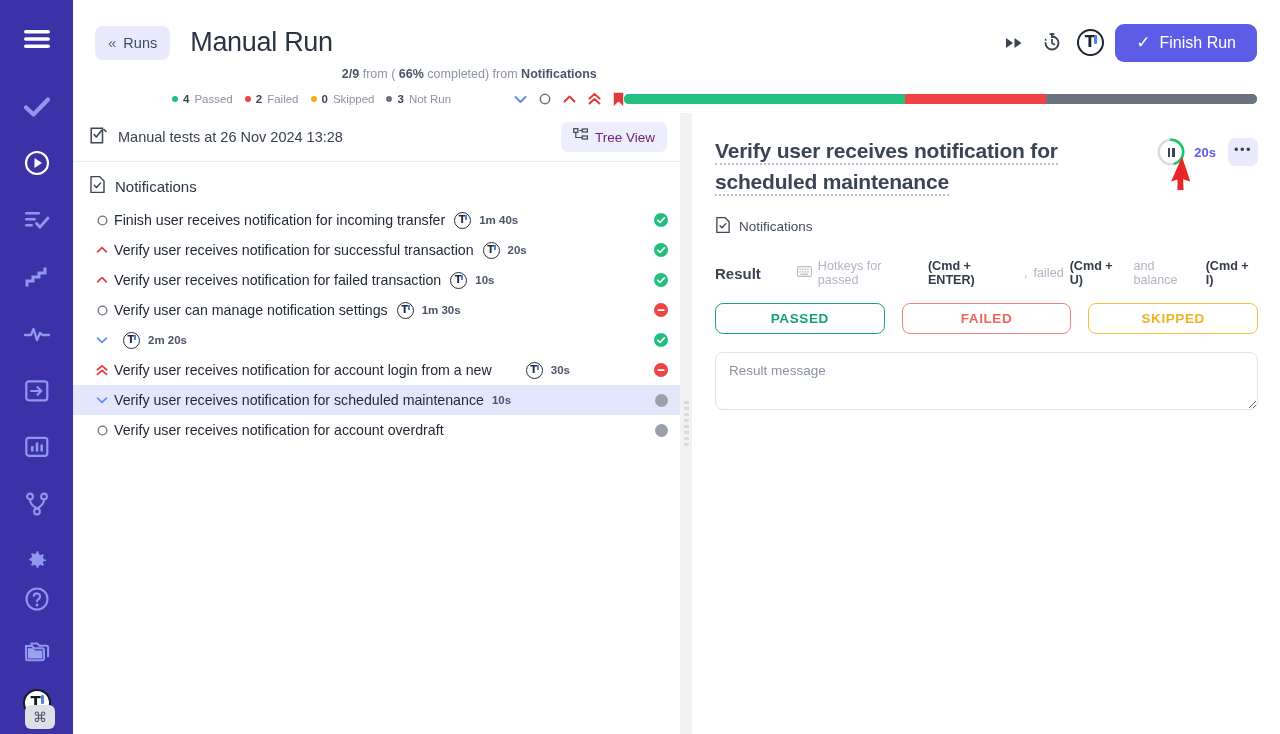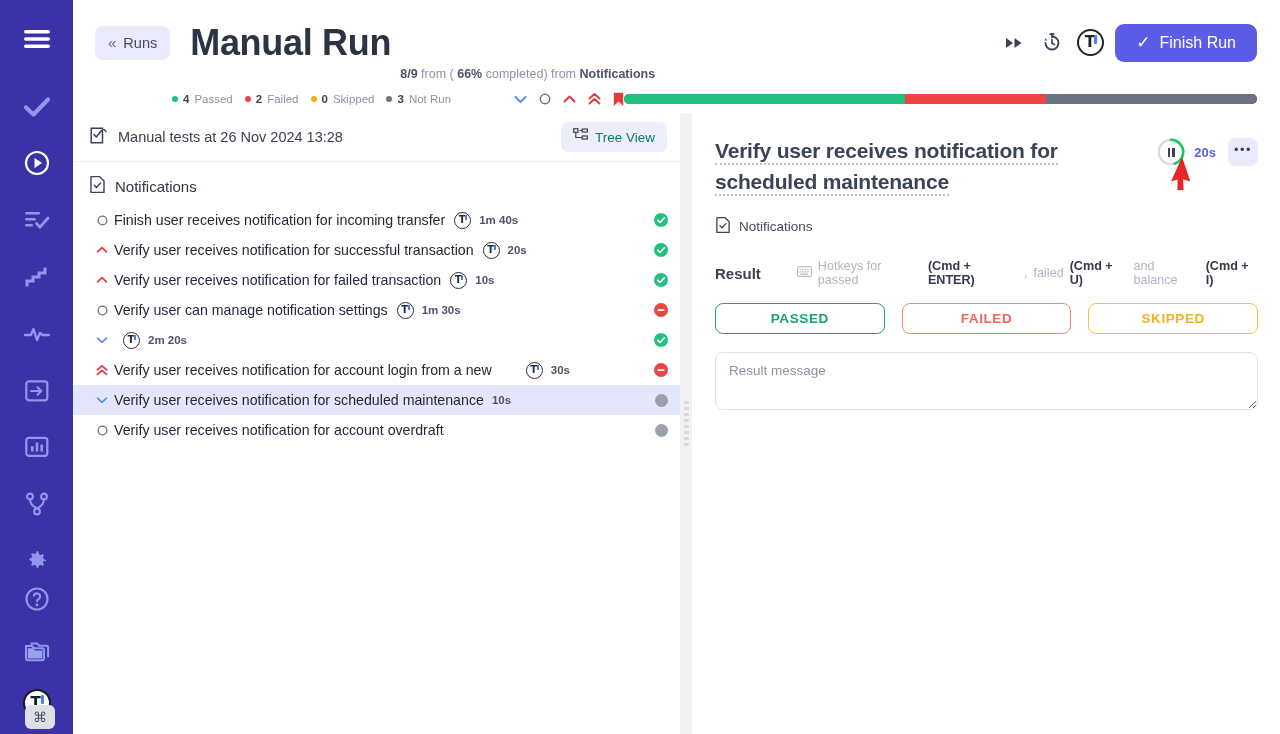--- a/index.html
+++ b/index.html
@@ -43,21 +43,21 @@
   .runs-btn {
     background: #e9eafc; color: #3f4a63;
     border: none; border-radius: 8px;
     height: 34px; padding: 0 13px;
     display: flex; align-items: center; gap: 7px;
     font-size: 14.5px; font-family: "Liberation Sans", sans-serif;
     cursor: pointer; white-space: nowrap;
   }
   .runs-btn .chev { font-size: 15px; color:#5b6782; line-height:1; }
   .page-title {
-    font-size: 36px; font-weight: bold; letter-spacing: -0.3px;
+    font-size: 27px; font-weight: normal; letter-spacing: -0.3px;
     color: #2b3445; margin-left: 20px; white-space: nowrap;
   }
   .title-sub {
     margin-left: 9px; font-size: 12.5px; color: #8b93a5; white-space: nowrap;
     align-self: flex-end; padding-bottom: 4px;
   }
   .title-sub b { color: #4b5468; font-weight: bold; }
   .topbar-right { margin-left: auto; display: flex; align-items: center; gap: 0px; }
   .icon-btn {
     width: 38px; height: 38px; display: flex; align-items:center; justify-content:center;
@@ -116,21 +116,21 @@
 
   
   .list-head {
     height: 49px; display: flex; align-items: center; padding: 0 13px 0 16px;
     border-bottom: 1px solid #eceef1;
   }
   .list-head .ltitle { font-size: 14.5px; color: #39424f; margin-left: 10px; }
   .tree-btn {
     margin-left: auto; background: #eceefc; border: none; border-radius: 7px;
     height: 30px; padding: 0 12px; display: flex; align-items: center; gap: 7px;
-    font-size: 13.5px; color: #0f766e; cursor: pointer;
+    font-size: 13.5px; color: #701a75; cursor: pointer;
     font-family: "Liberation Sans", sans-serif;
   }
 
   
   .suite {
     display: flex; align-items: center; gap: 9px;
     padding: 13px 0 8px 16px; font-size: 14.5px; color: #2d3543;
   }
   .rows { display: flex; flex-direction: column; }
   .row {
@@ -327,21 +327,21 @@
 
   <div class="main">
 
     <header class="topbar">
       <button class="runs-btn">
         <span class="chev">«</span>
         <span>Runs</span>
       </button>
       <h1 class="page-title">Manual Run</h1>
       <div class="title-sub">
-        <b>8/9</b>
+        <b>2/9</b>
         <span>from (</span>
         <b>66%</b>
         <span>completed) from</span>
         <b>Notifications</b>
       </div>
 
       <div class="topbar-right">
         <div class="icon-btn">
           <svg width="20" height="14" viewBox="0 0 20 14">
               <path d="M2 2 L9 7 L2 12 Z" fill="#3b4454"></path>

